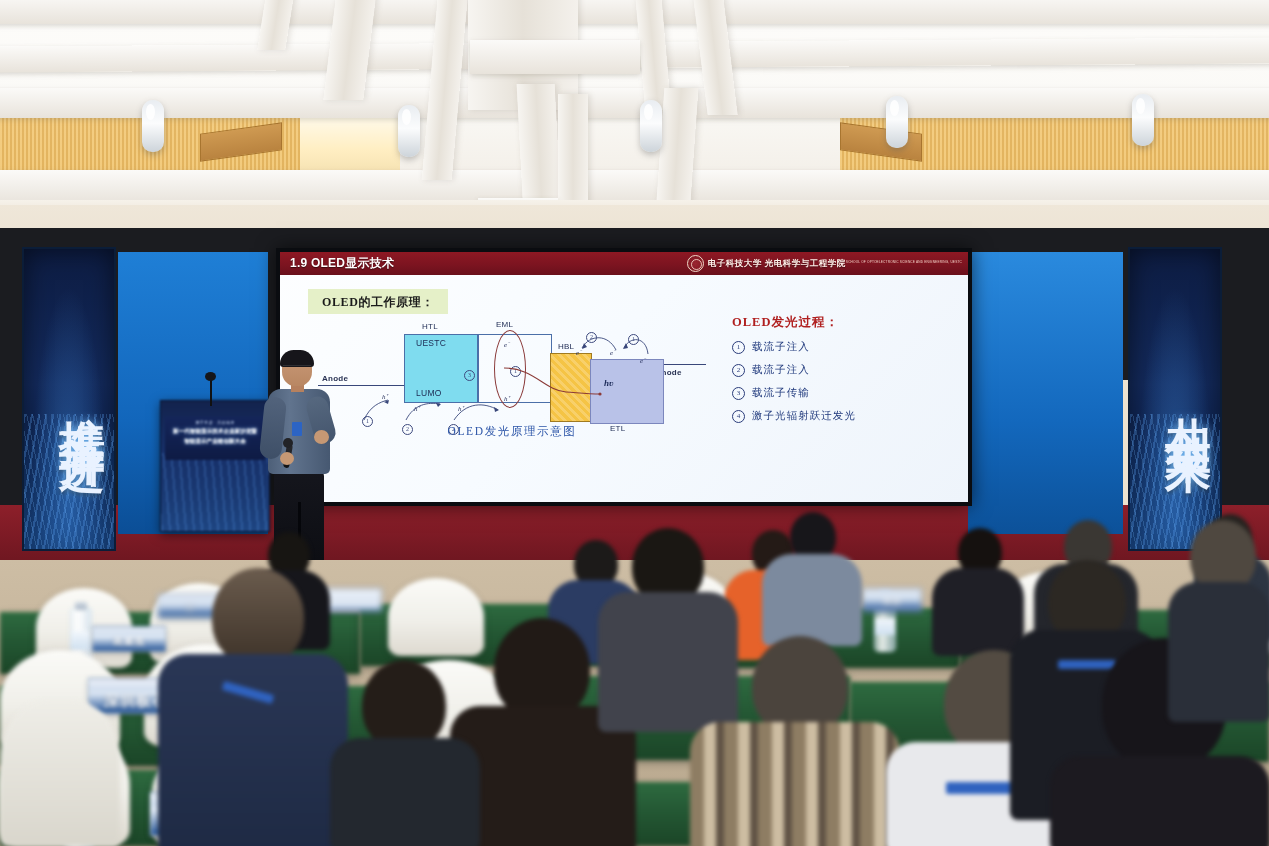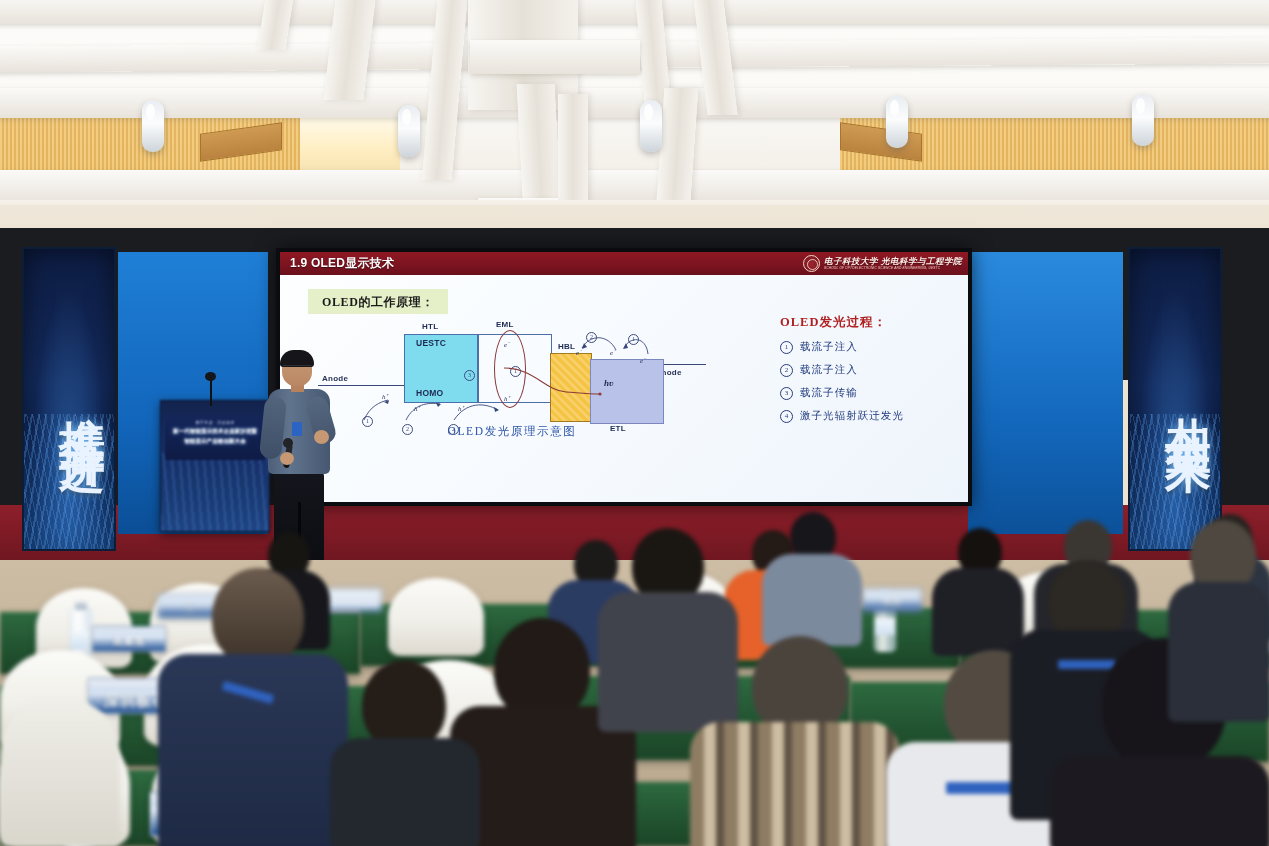--- a/index.html
+++ b/index.html
@@ -65,52 +65,52 @@
   #slide-header{position:absolute;left:0;top:0;width:100%;height:23px;
     background:linear-gradient(to bottom,#8e1823 0%,#7c1420 55%,#6a101b 100%);
     display:flex;align-items:center;justify-content:space-between;}
   #slide-title{color:#fff;font-size:12px;font-weight:700;margin-left:10px;letter-spacing:.02em;
     text-shadow:0 1px 1px rgba(0,0,0,.5);}
   #logo-block{display:flex;align-items:center;margin-right:6px;gap:4px;}
   #logo-seal{width:15px;height:15px;border-radius:50%;border:1.2px solid #f0d9c8;
     background:radial-gradient(circle,#9a2530,#7b151f);position:relative;flex:0 0 auto;}
   #logo-seal:after{content:"";position:absolute;left:3px;top:3px;width:9px;height:9px;
     border-radius:50%;border:1px solid rgba(255,230,215,.8);}
-  .logo-lines{display:flex;flex-direction:column;line-height:1;font-style:italic;}
+  .logo-lines{display:flex;flex-direction:row;line-height:1;}
   #logo-cn{color:#fdf0e9;font-size:8.5px;font-weight:700;letter-spacing:.06em;
     text-shadow:0 1px 1px rgba(0,0,0,.4);}
   #logo-en{color:#f0cfc4;font-size:3.2px;letter-spacing:.05em;margin-top:1.5px;}
 
   #oled-principle-tag{position:absolute;left:28px;top:37px;
     background:#e5f0c8;padding:3px 14px;}
   #oled-principle-tag span{font-family:"Liberation Serif",serif;color:#1b1b1b;
     font-size:12px;font-weight:700;letter-spacing:.05em;}
 
   
   #diagram{position:absolute;left:38px;top:60px;width:388px;height:125px;}
   .dg-box{position:absolute;border:1px solid #4b6fa8;}
   #box-htl{left:86px;top:22px;width:73px;height:67px;background:#7fdcef;}
   #box-eml{left:159px;top:22px;width:73px;height:67px;background:transparent;}
   #box-hbl{left:232px;top:41px;width:40px;height:67px;
     background:repeating-linear-gradient(45deg,#f5c445 0 3px,#f8d06a 3px 6px);border-color:#a07a20;}
   #box-etl{left:272px;top:47px;width:72px;height:63px;background:#b9c2e8;border-color:#7c87bd;}
-  .dg-lbl{position:absolute;font-family:"Liberation Sans",sans-serif;font-weight:700;
+  .dg-lbl{position:absolute;font-family:"Liberation Sans",sans-serif;font-weight:400;
     color:#1d2a52;font-size:8px;letter-spacing:.03em;white-space:nowrap;}
   .dg-lbl-sm{position:absolute;font-family:"Liberation Serif",serif;color:#27305c;
     font-size:7px;font-style:italic;white-space:nowrap;}
   .dg-circ{position:absolute;width:9px;height:9px;border:1px solid #3e4a7e;border-radius:50%;
     color:#3e4a7e;font-size:6px;line-height:8px;text-align:center;font-family:"Liberation Serif",serif;}
   .dg-line{position:absolute;background:#39477a;height:1px;}
   #dg-ellipse{position:absolute;left:176px;top:18px;width:30px;height:76px;
     border:1.2px solid #8a3a3a;border-radius:50%;}
   #dg-caption{position:absolute;left:0;right:0;bottom:-2px;text-align:center;
     font-family:"Liberation Serif",serif;color:#2c55a8;font-size:11.5px;letter-spacing:.14em;}
 
   
-  #oled-process{position:absolute;left:452px;top:62px;width:215px;margin-left:48px;}
+  #oled-process{position:absolute;left:452px;top:62px;width:215px;}
   #process-title{font-family:"Liberation Serif",serif;color:#b02020;font-size:12.5px;
     font-weight:700;letter-spacing:.08em;margin-bottom:9px;}
   .proc-item{display:flex;align-items:center;gap:7px;margin-bottom:9px;}
   .proc-num{width:11px;height:11px;border:1px solid #2a3c7a;border-radius:50%;color:#2a3c7a;
     font-size:7px;line-height:10px;text-align:center;font-family:"Liberation Serif",serif;flex:0 0 auto;}
   .proc-txt{font-family:"Liberation Serif",serif;color:#213a7d;font-size:10.5px;letter-spacing:.1em;}
 
   
   #podium{left:160px;top:400px;width:108px;height:130px;
     background:linear-gradient(to bottom,#13234d 0%,#17306a 40%,#0e1c42 100%);
@@ -284,21 +284,21 @@
         <div class="dg-box" id="box-eml"></div>
         <div class="dg-box" id="box-hbl"></div>
         <div class="dg-box" id="box-etl"></div>
 
         <div class="dg-lbl" style="left:104px;top:10px;">HTL</div>
         <div class="dg-lbl" style="left:178px;top:8px;">EML</div>
         <div class="dg-lbl" style="left:240px;top:30px;">HBL</div>
         <div class="dg-lbl" style="left:292px;top:112px;">ETL</div>
 
         <div class="dg-lbl" style="left:98px;top:26px;font-size:8.5px;">UESTC</div>
-        <div class="dg-lbl" style="left:98px;top:76px;font-size:8.5px;">HOMO</div>
+        <div class="dg-lbl" style="left:98px;top:76px;font-size:8.5px;">LUMO</div>
 
         <div id="dg-ellipse"></div>
         <div class="dg-lbl-sm" style="left:186px;top:28px;">e⁻</div>
         <div class="dg-lbl-sm" style="left:186px;top:82px;">h⁺</div>
 
         <div class="dg-lbl-sm" style="left:64px;top:80px;">h⁺</div>
         <div class="dg-lbl-sm" style="left:96px;top:92px;">h⁺</div>
         <div class="dg-lbl-sm" style="left:140px;top:92px;">h⁺</div>
 
         <div class="dg-lbl-sm" style="left:258px;top:36px;">e⁻</div>

